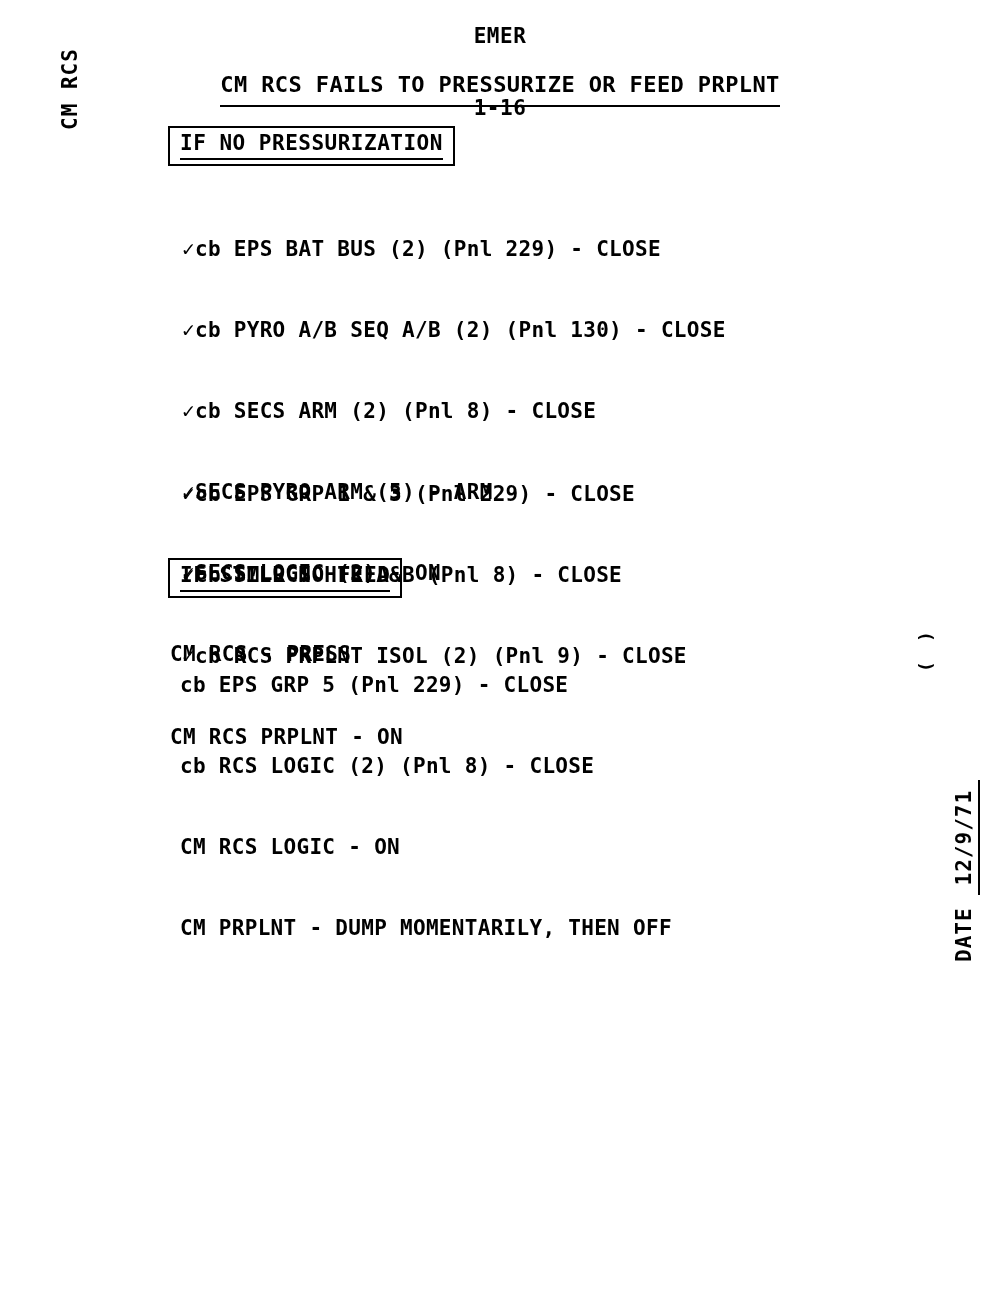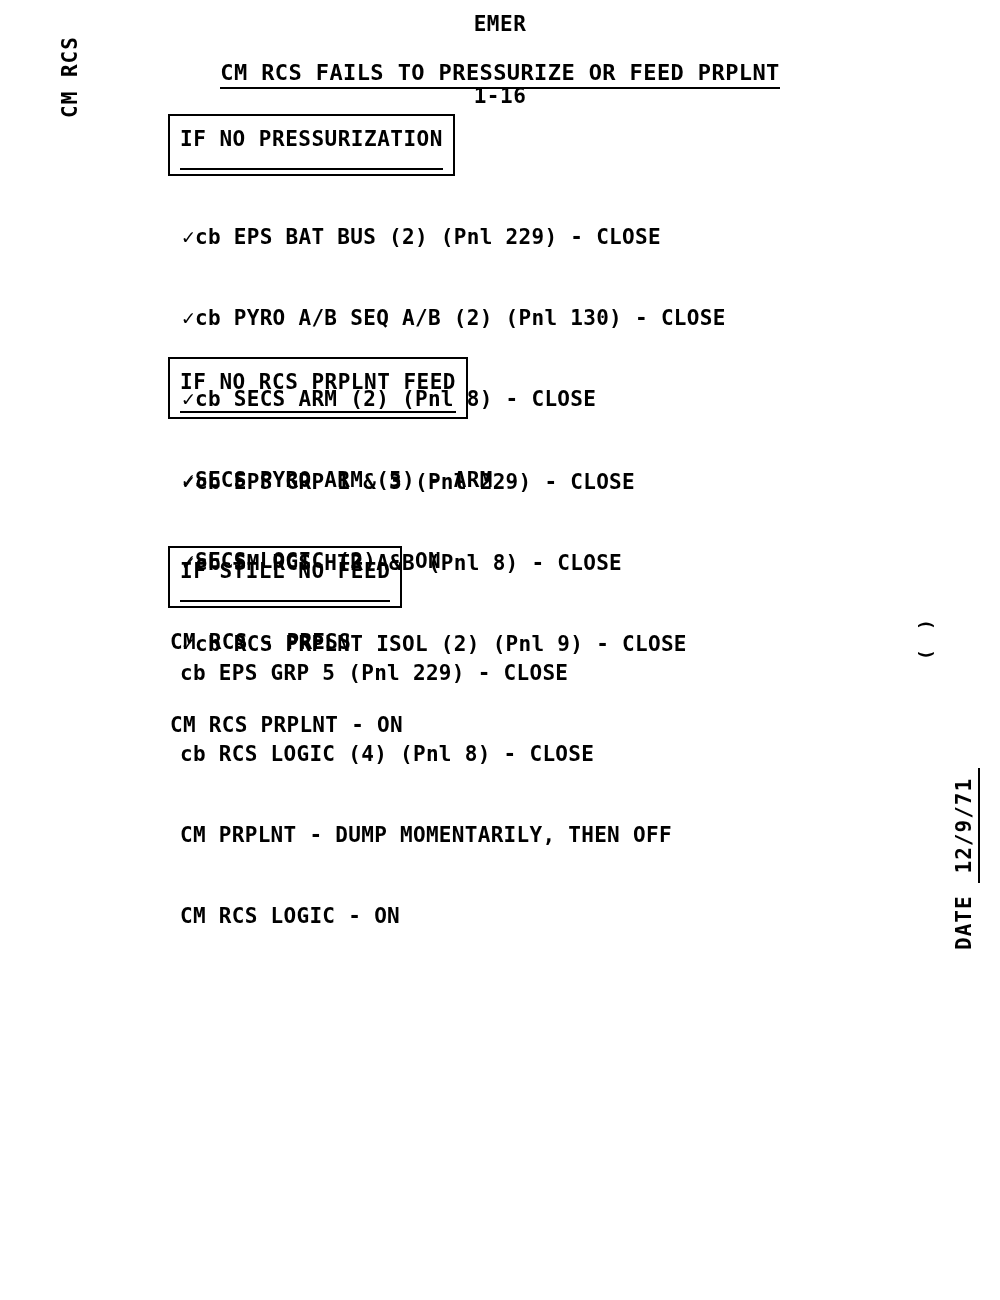--- a/index.html
+++ b/index.html
@@ -10,21 +10,21 @@
     width: 1000px;
     height: 1300px;
     background: #ffffff;
     font-family: "DejaVu Sans Mono", monospace;
     color: #000000;
     position: relative;
     overflow: hidden;
   }
   .page {
     position: absolute;
-    left: 0; top: 0;
+    left: 0; top: 12px;
     width: 1000px;
     height: 1004px;
   }
 
   
   .hdr-line {
     position: absolute;
     width: 100%;
     text-align: center;
     font-size: 21px;
@@ -40,21 +40,21 @@
     top: 60px;
     left: 0;
     width: 100%;
     text-align: center;
     font-size: 22px;
     font-weight: 700;
     letter-spacing: 0.4px;
   }
   #doc-title span.ul {
     border-bottom: 2px solid #000;
-    padding-bottom: 2px;
+    padding-bottom: 8px;
     display: inline-block;
   }
 
   
   #side-tab {
     position: absolute;
     left: 58px;
     top: 118px;
     font-size: 21px;
     font-weight: 700;
@@ -102,23 +102,22 @@
     position: absolute;
     border: 2px solid #000;
     padding: 3px 10px 4px 10px;
     font-size: 21px;
     font-weight: 700;
     letter-spacing: 0.5px;
     white-space: nowrap;
   }
   .section-head .inner {
     border-bottom: 2px solid #000;
-    padding-bottom: 17px;
+    padding-bottom: 3px;
     display: inline-block;
-    margin-top: 8px;
   }
 
   .steps {
     position: absolute;
     font-size: 21px;
     font-weight: 700;
     letter-spacing: 0.3px;
     line-height: 27px;
     white-space: pre;
   }
@@ -143,38 +142,35 @@
   </div>
   <div class="steps" style="left:182px; top:170px;">
     <div>✓cb EPS BAT BUS (2) (Pnl 229) - CLOSE</div>
     <div>✓cb PYRO A/B SEQ A/B (2) (Pnl 130) - CLOSE</div>
     <div>✓cb SECS ARM (2) (Pnl 8) - CLOSE</div>
     <div>✓SECS PYRO ARM (5) - ARM</div>
     <div>✓SECS LOGIC (2) - ON</div>
     <div style="margin-left:-12px;">CM RCS - PRESS</div>
   </div>
 
-  <div class="section-head" style="left:168px; top:357px;">
-    <span class="inner">IF NO RCS PRPLNT FEED</span>
-  </div>
   <div class="steps" style="left:182px; top:415px;">
     <div>✓cb EPS GRP 1 &amp; 3 (Pnl 229) - CLOSE</div>
     <div>✓cb SM RCS HTR A&amp;B (Pnl 8) - CLOSE</div>
     <div>✓cb RCS PRPLNT ISOL (2) (Pnl 9) - CLOSE</div>
     <div style="margin-left:-12px;">CM RCS PRPLNT - ON</div>
   </div>
 
   <div class="section-head" style="left:168px; top:546px;">
     <span class="inner">IF STILL NO FEED</span>
   </div>
   <div class="steps" style="left:180px; top:606px;">
     <div>cb EPS GRP 5 (Pnl 229) - CLOSE</div>
-    <div>cb RCS LOGIC (4) (Pnl 8) - CLOSE</div>
+    <div>cb RCS LOGIC (2) (Pnl 8) - CLOSE</div>
+    <div>CM RCS LOGIC - ON</div>
     <div>CM PRPLNT - DUMP MOMENTARILY, THEN OFF</div>
-    <div>CM RCS LOGIC - ON</div>
   </div>
 
   <div id="punch-marks">
     <span class="pm pm1">)</span>
     <span class="pm pm2">(</span>
   </div>
 
   <div id="date-block">
     <span class="date-label">DATE</span><span class="date-value">12/9/71</span>
   </div>

